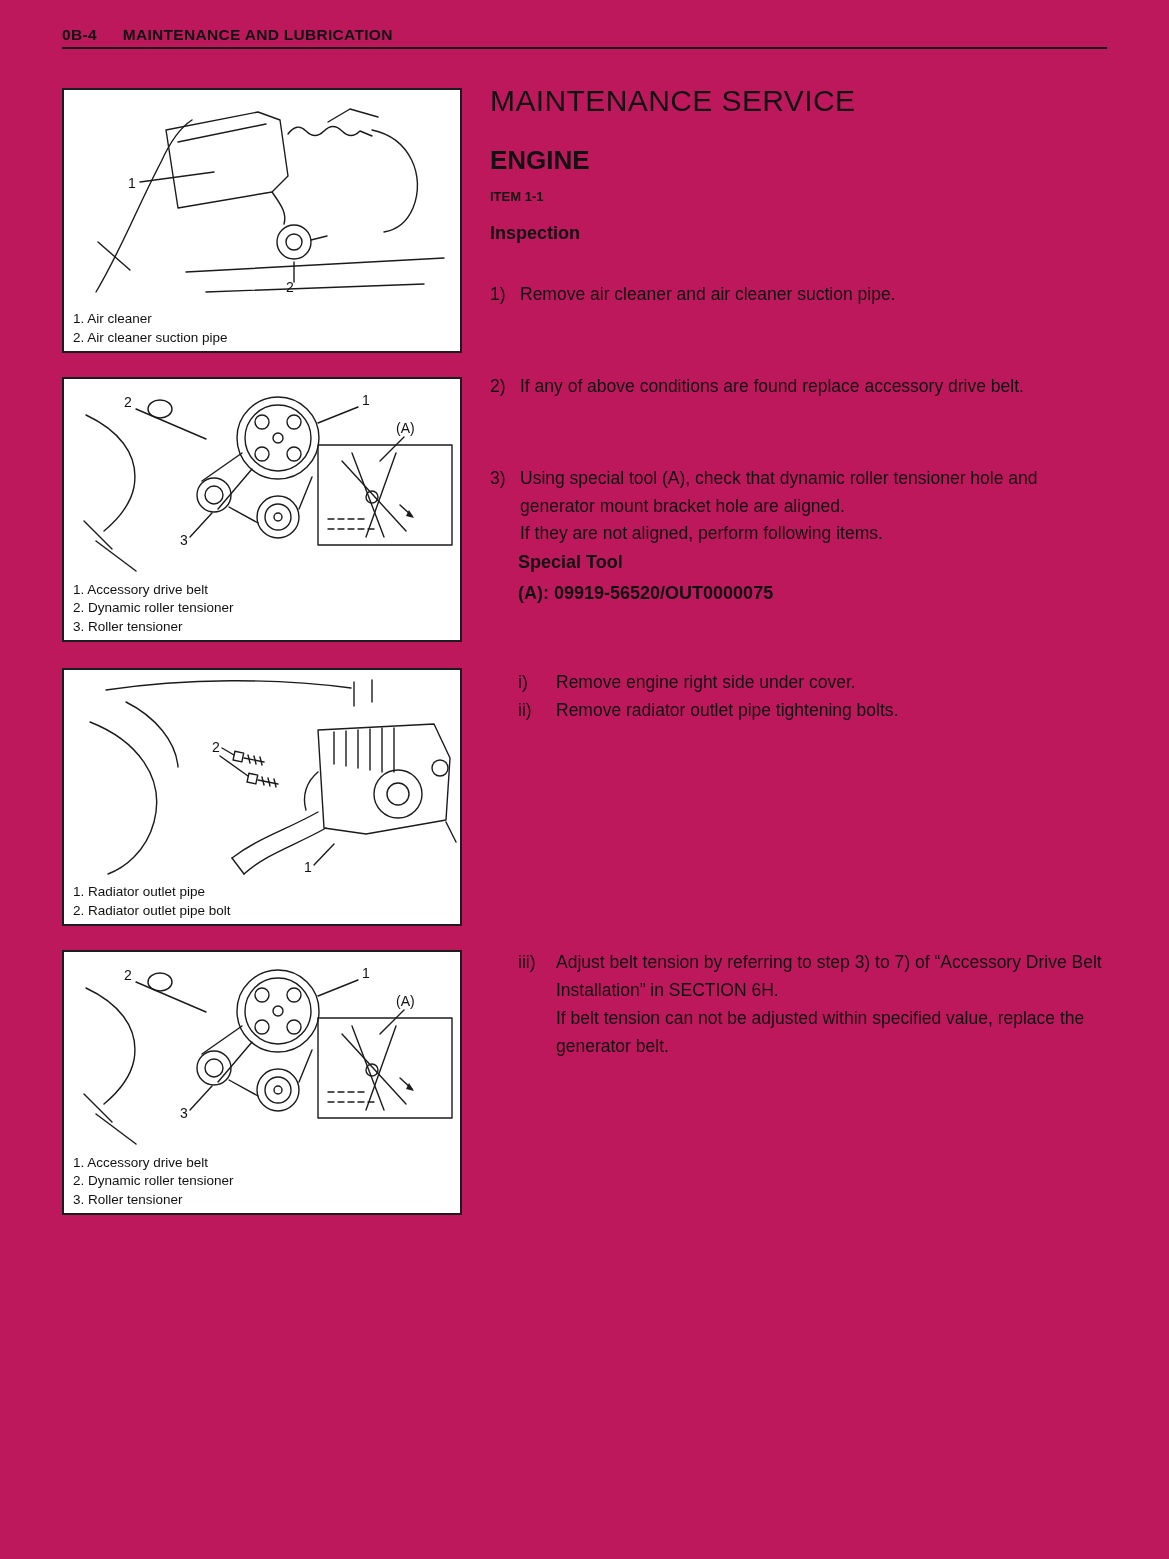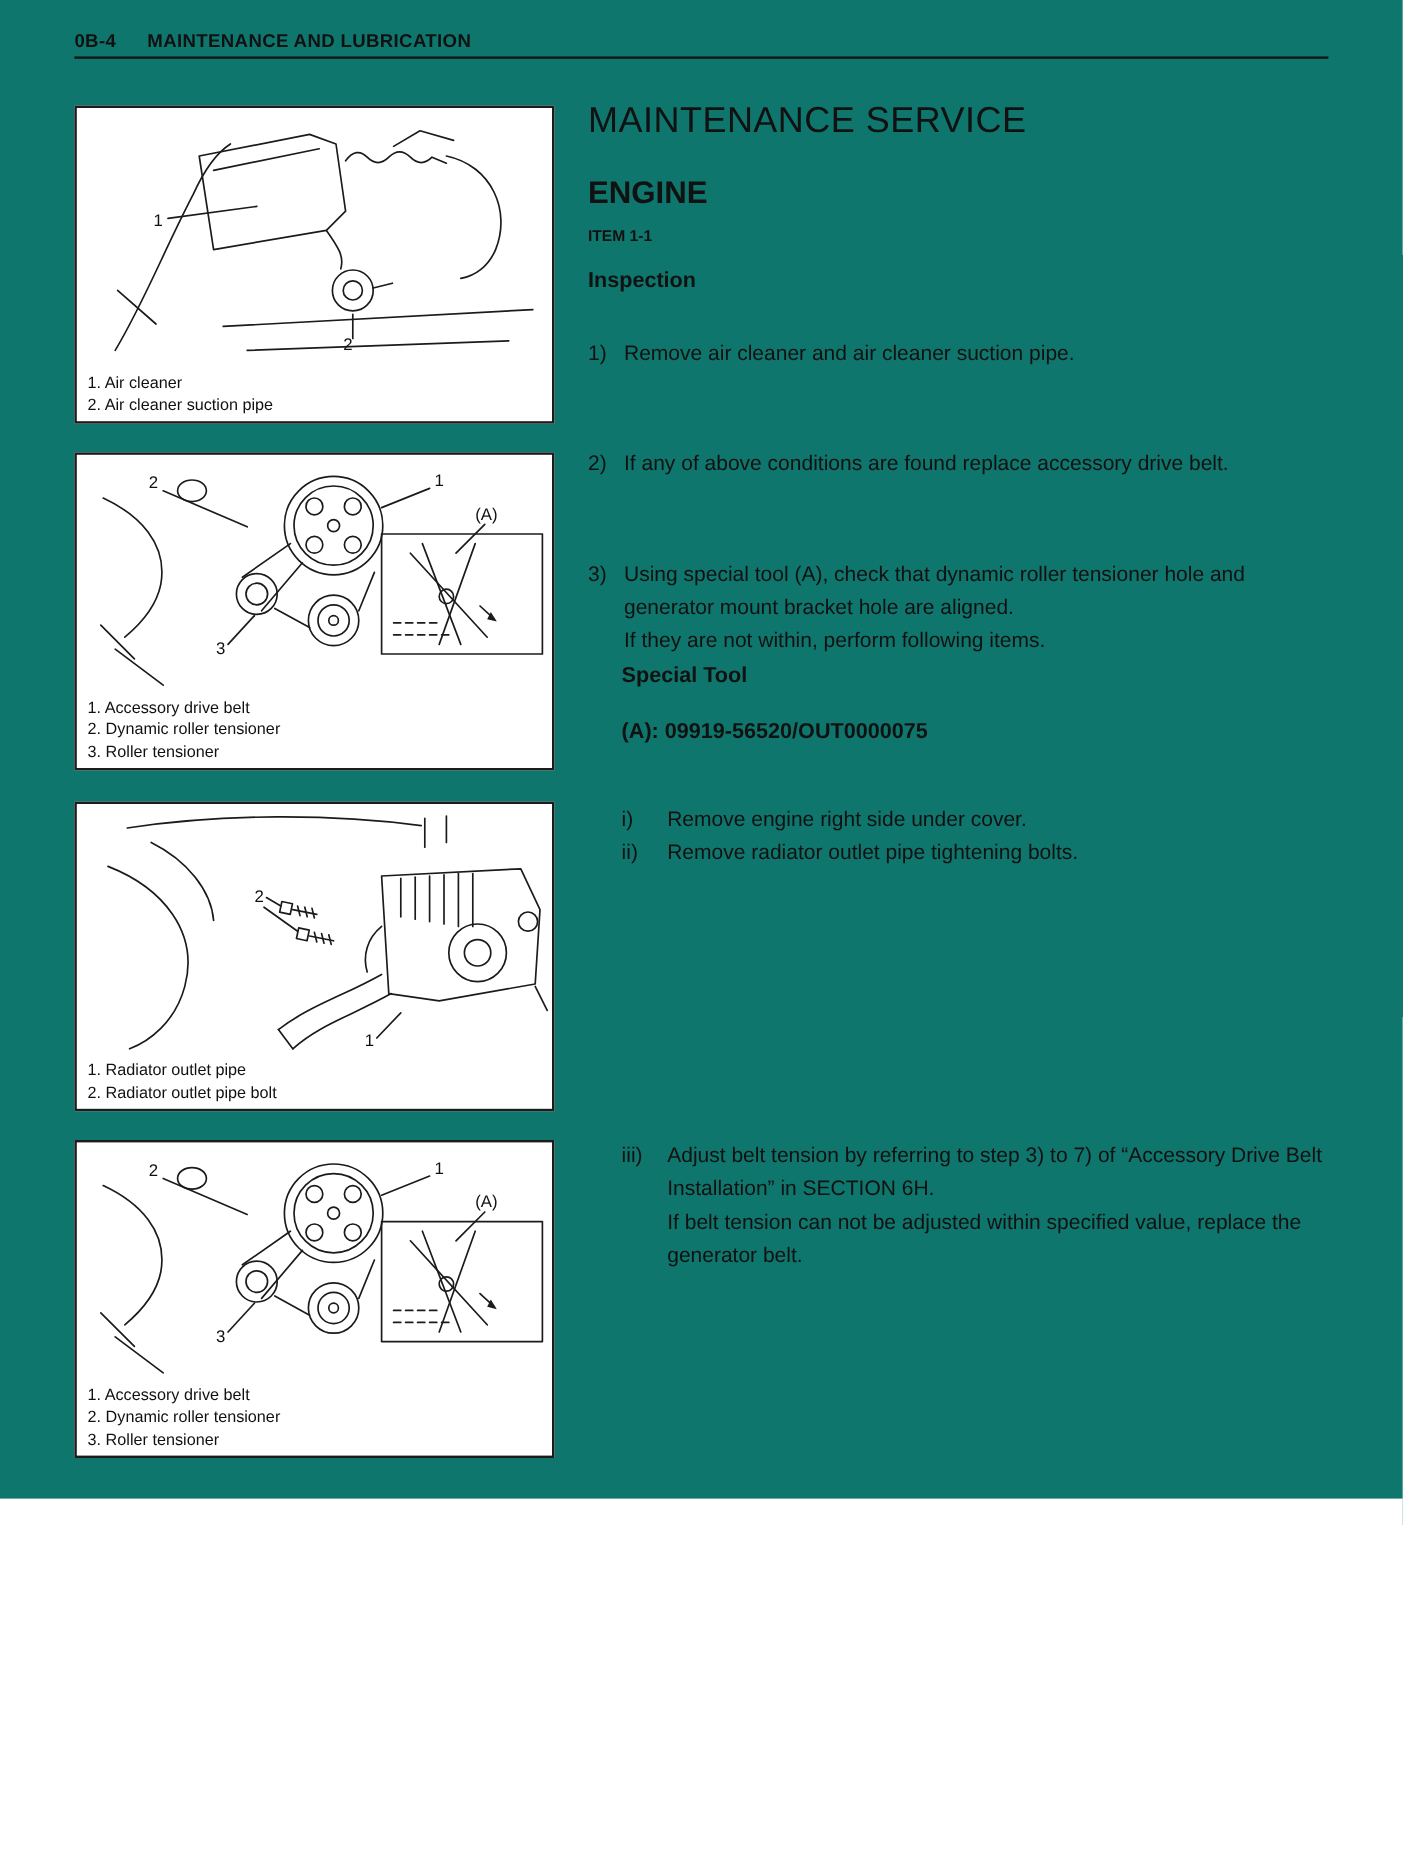--- a/index.html
+++ b/index.html
@@ -1,18 +1,18 @@
 <!DOCTYPE html>
 <html><head>
 <meta charset="utf-8">
 <style>
   *{box-sizing:border-box;margin:0;padding:0}
   html,body{background:#ffffff}
   body{font-family:"Liberation Sans","DejaVu Sans",sans-serif;color:#111}
-  .page{position:relative;width:1169px;height:1249px;background:#0f766e;overflow:hidden}
+  .page{position:relative;width:1169px;height:1559px;background:#be185d;overflow:hidden}
 
   
   .header{position:absolute;top:26px;left:62px;display:flex;gap:26px;
           font-weight:bold;font-size:15.5px;letter-spacing:.3px}
   .rule{position:absolute;top:47px;left:62px;width:1045px;height:2px;background:#161616}
 
   
   .figure{position:absolute;left:62px;width:400px;border:2px solid #1c1c1c;background:#fff}
   .figure svg{display:block;margin:2px auto 0}
   .figure svg *{vector-effect:non-scaling-stroke}
@@ -28,21 +28,21 @@
   .sec-title{font-size:26px;font-weight:bold}
   .item-title{font-size:13px;font-weight:bold}
   .bold-head{font-size:18px;font-weight:bold;line-height:30px}
   .step{display:flex;font-size:17.5px;line-height:27.5px}
   .step .marker{width:30px;flex:0 0 30px}
   .step .body{flex:1}
   .substeps{left:518px;width:589px}
   .substep{display:flex;font-size:17.5px;line-height:28px}
   .substep .marker{width:38px;flex:0 0 38px}
   .substep .body{flex:1}
-  .tool .code{margin-top:17px}
+  .tool .code{margin-top:1px}
 </style>
 </head>
 <body>
 
 <div class="page">
 
   <div class="header">
     <span>0B-4</span>
     <span>MAINTENANCE AND LUBRICATION</span>
   </div>
@@ -231,21 +231,21 @@
     <span class="marker">2)</span>
     <div class="body">
       <div>If any of above conditions are found replace accessory drive belt.</div>
     </div>
   </div>
 
   <div class="rc step" style="top:465px">
     <span class="marker">3)</span>
     <div class="body">
       <div>Using special tool (A), check that dynamic roller tensioner hole and generator mount bracket hole are aligned.</div>
-      <div>If they are not within, perform following items.</div>
+      <div>If they are not aligned, perform following items.</div>
     </div>
   </div>
 
   <div class="rc tool" style="top:547px;left:518px;width:589px">
     <div class="bold-head">Special Tool</div>
     <div class="bold-head code">(A): 09919-56520/OUT0000075</div>
   </div>
 
   <div class="rc substeps" style="top:668px">
     <div class="substep">

